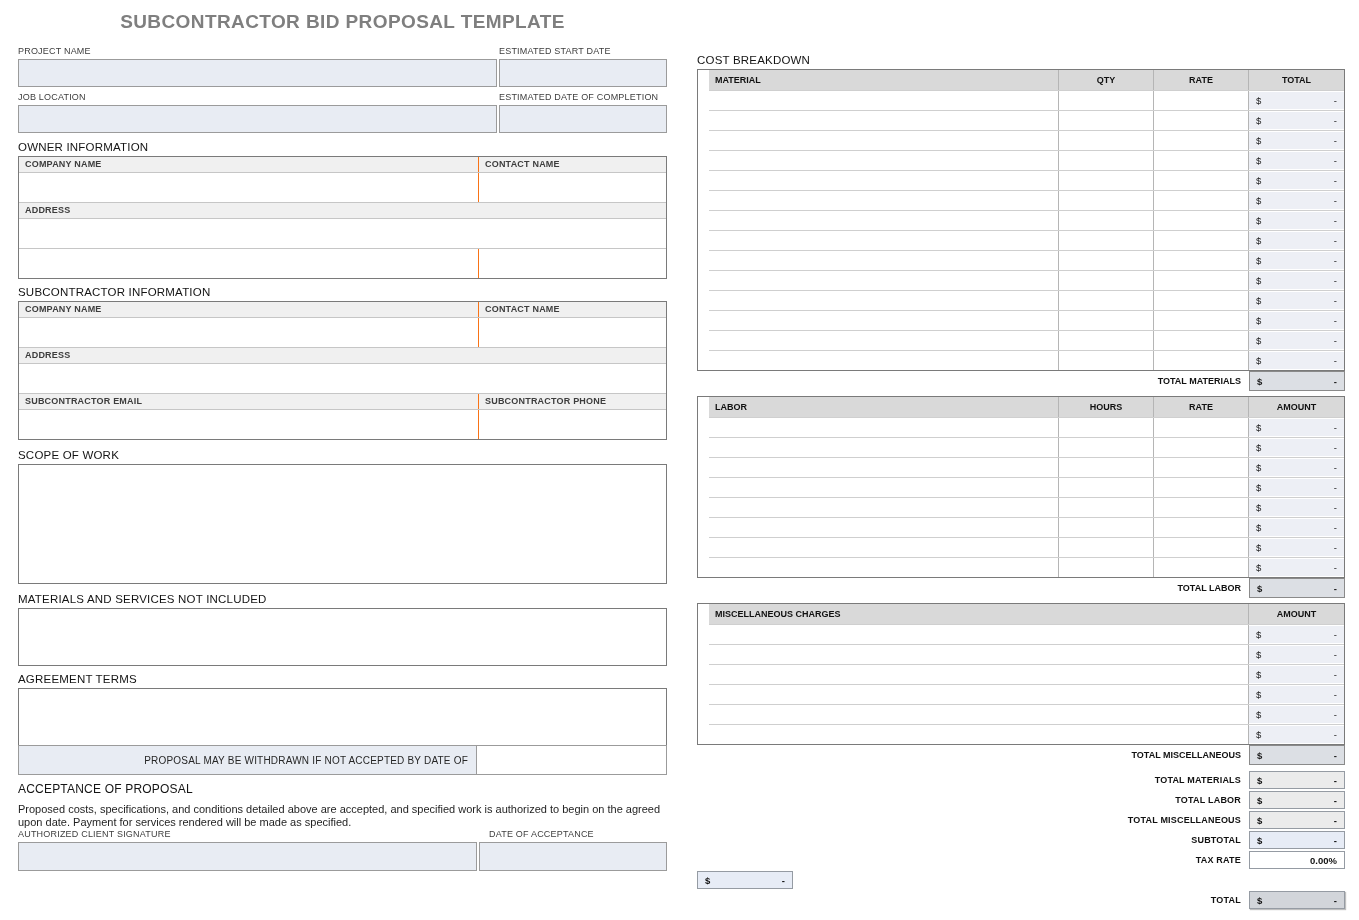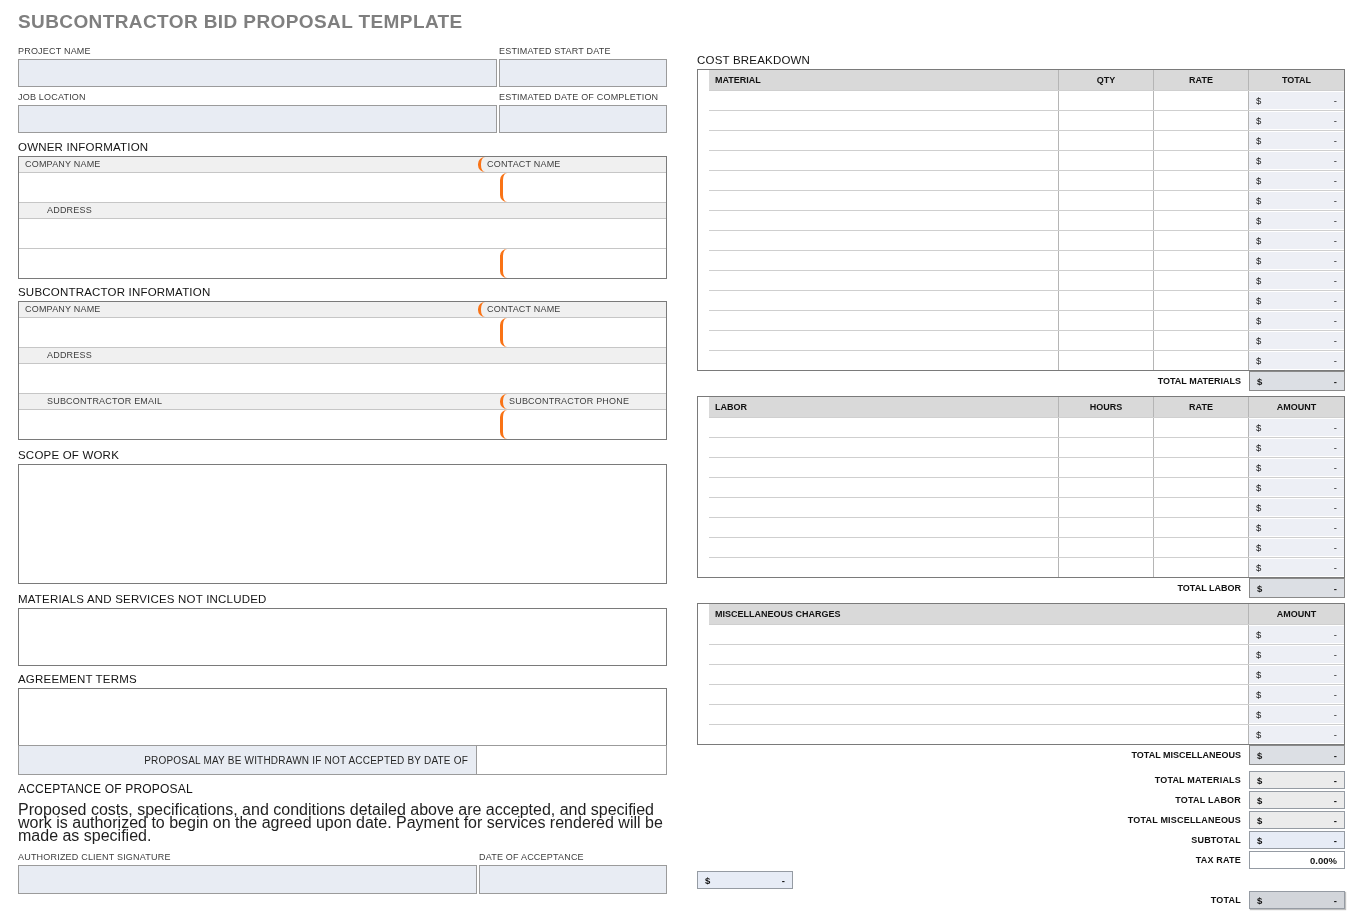--- a/index.html
+++ b/index.html
@@ -3,56 +3,56 @@
 <meta charset="utf-8">
 <style>
   html,body{margin:0;padding:0;}
   body{
     width:1359px;height:920px;overflow:hidden;background:#ffffff;
     font-family:"Liberation Sans",sans-serif;color:#262626;position:relative;
   }
   .left-col{position:absolute;left:18px;top:0;width:649px;}
   .right-col{position:absolute;left:697px;top:12px;width:648px;}
 
-  h1.title{font-size:19px;font-weight:700;color:#7f7f7f;margin:11px 0 0;letter-spacing:.4px;}
+  h1.title{font-size:19px;font-weight:700;color:#7f7f7f;margin:11px 0 0;letter-spacing:.4px;text-align:center;}
   .sec{font-size:11.5px;font-weight:400;color:#141414;margin:9px 0 3px;letter-spacing:.2px;}
 
   
   .field-row{display:flex;gap:2px;margin-top:13px;}
   .field-row.tight{margin-top:5px;}
   .fgroup.main{width:479px;}
   .fgroup.side{flex:1;}
   .flabel{font-size:9px;color:#3d3d3d;letter-spacing:.2px;height:11px;}
   .finput{height:28px;background:#e8ecf3;border:1px solid #9b9b9b;margin-top:2px;box-sizing:border-box;}
 
   
   .info-table{border:1px solid #7a7a7a;margin-top:3px;}
   .it-row{display:flex;}
   .it-row.lab{height:15px;background:#f0f0f0;}
   .it-row.blank{height:29px;background:#fff;}
-  .it-row + .it-row{border-top:1px solid #c6c6c6;padding-left:22px;}
-  .it-cell{box-sizing:border-box;}
+  .it-row + .it-row{border-top:1px solid #c6c6c6;}
+  .it-cell{box-sizing:border-box;font-weight:bold;}
   .it-cell.main{width:459px;}
-  .it-cell.side{flex:1;border-left:3px solid #f97316;border-radius:7px;}
+  .it-cell.side{flex:1;border-left:1px solid #f97316;}
   .it-cell.full{flex:1;}
   .lab .it-cell{font-size:9px;color:#3d3d3d;padding:2px 0 0 6px;letter-spacing:.2px;}
 
   
   .box{border:1px solid #7a7a7a;background:#fff;margin-top:3px;box-sizing:border-box;}
   .box.h120{height:120px;}
   .box.h58{height:58px;}
 
   
   .withdraw-row{display:flex;margin-top:-1px;height:30px;}
   .withdraw-label{width:459px;box-sizing:border-box;background:#e8ecf3;border:1px solid #9b9b9b;
     display:flex;align-items:center;justify-content:flex-end;padding-right:8px;font-size:10px;color:#262626;letter-spacing:.2px;}
   .withdraw-input{flex:1;border:1px solid #9b9b9b;border-left:none;background:#fff;box-sizing:border-box;}
 
-  .accept-p{font-size:16px;line-height:13px;margin:7px 0 0;color:#1f1f1f;}
-  .sig-labels{display:flex;gap:2px;margin-top:10px;justify-content:space-between;}
+  .accept-p{font-size:11px;line-height:13px;margin:7px 0 0;color:#1f1f1f;}
+  .sig-labels{display:flex;gap:12px;justify-content:space-between;}
   .sig-boxes{display:flex;gap:2px;margin-top:2px;}
   .sig-box{height:29px;background:#e8ecf3;border:1px solid #9b9b9b;box-sizing:border-box;}
   .sig-box.main{width:459px;}
   .sig-box.side{flex:1;}
   .sig-label.main{width:459px;}
   .sig-label.side{flex:1;}
 
   
   .rc-head{margin-top:42px;}
   .block{margin-top:5px;}

